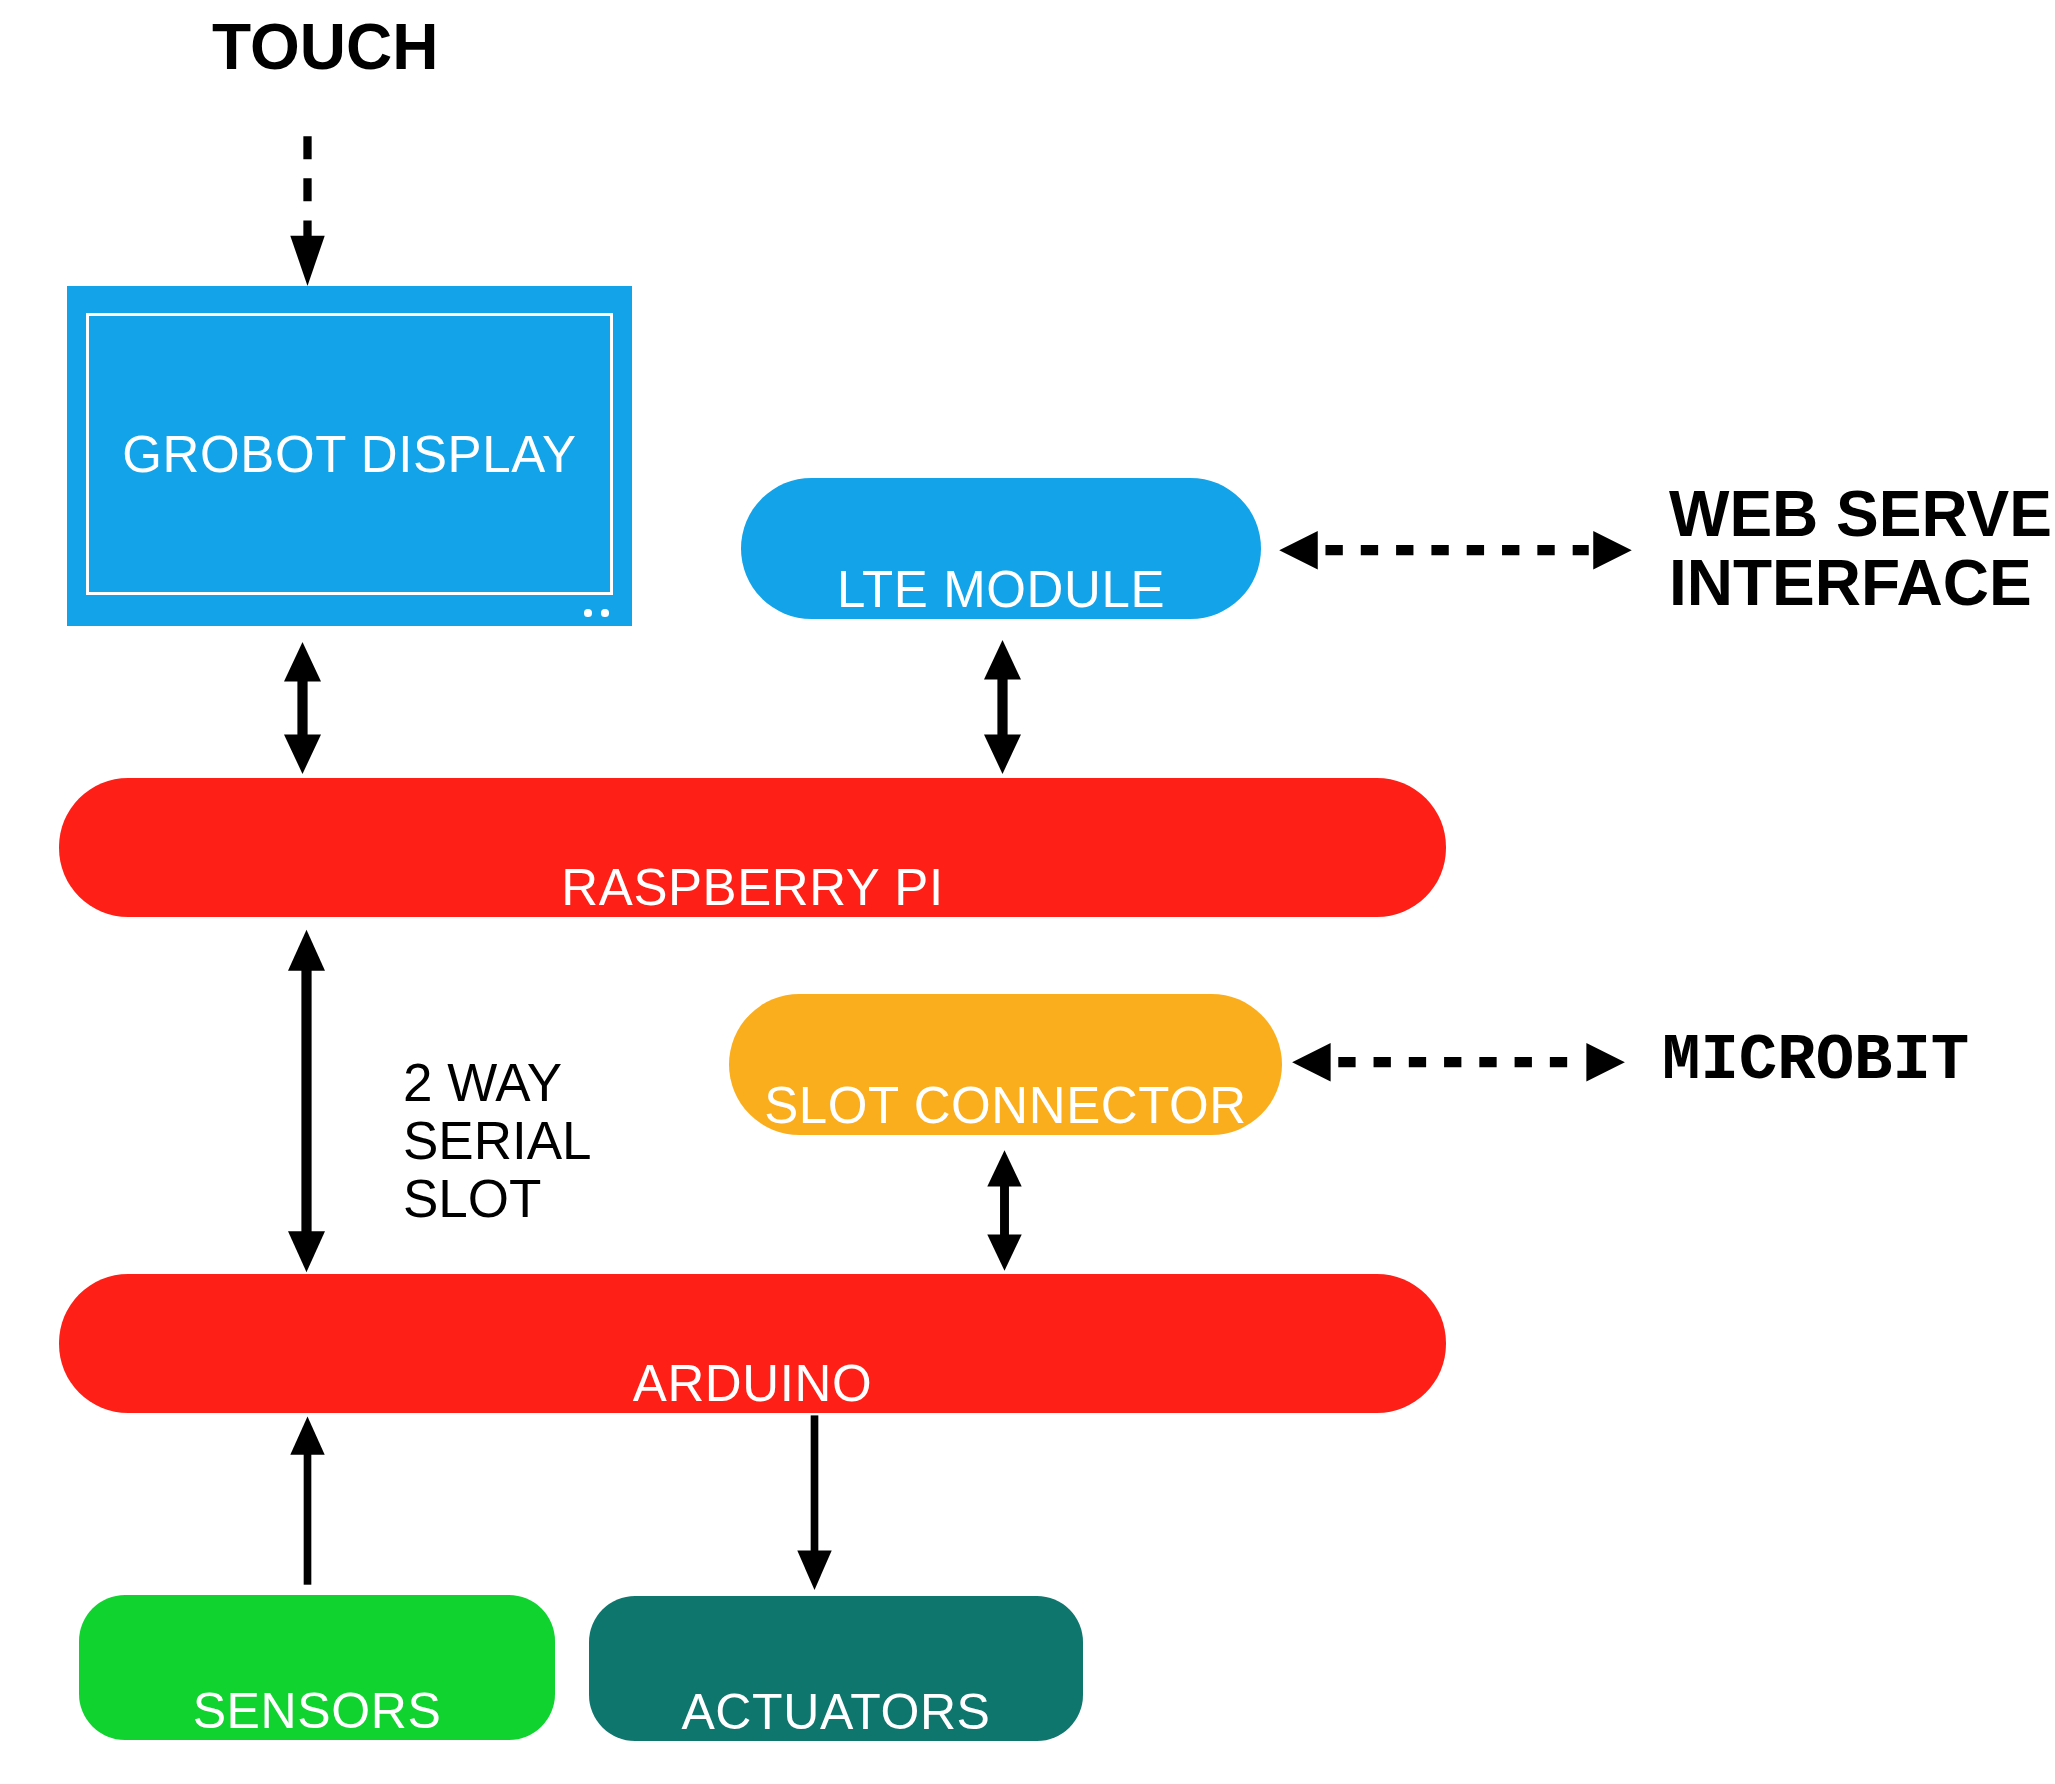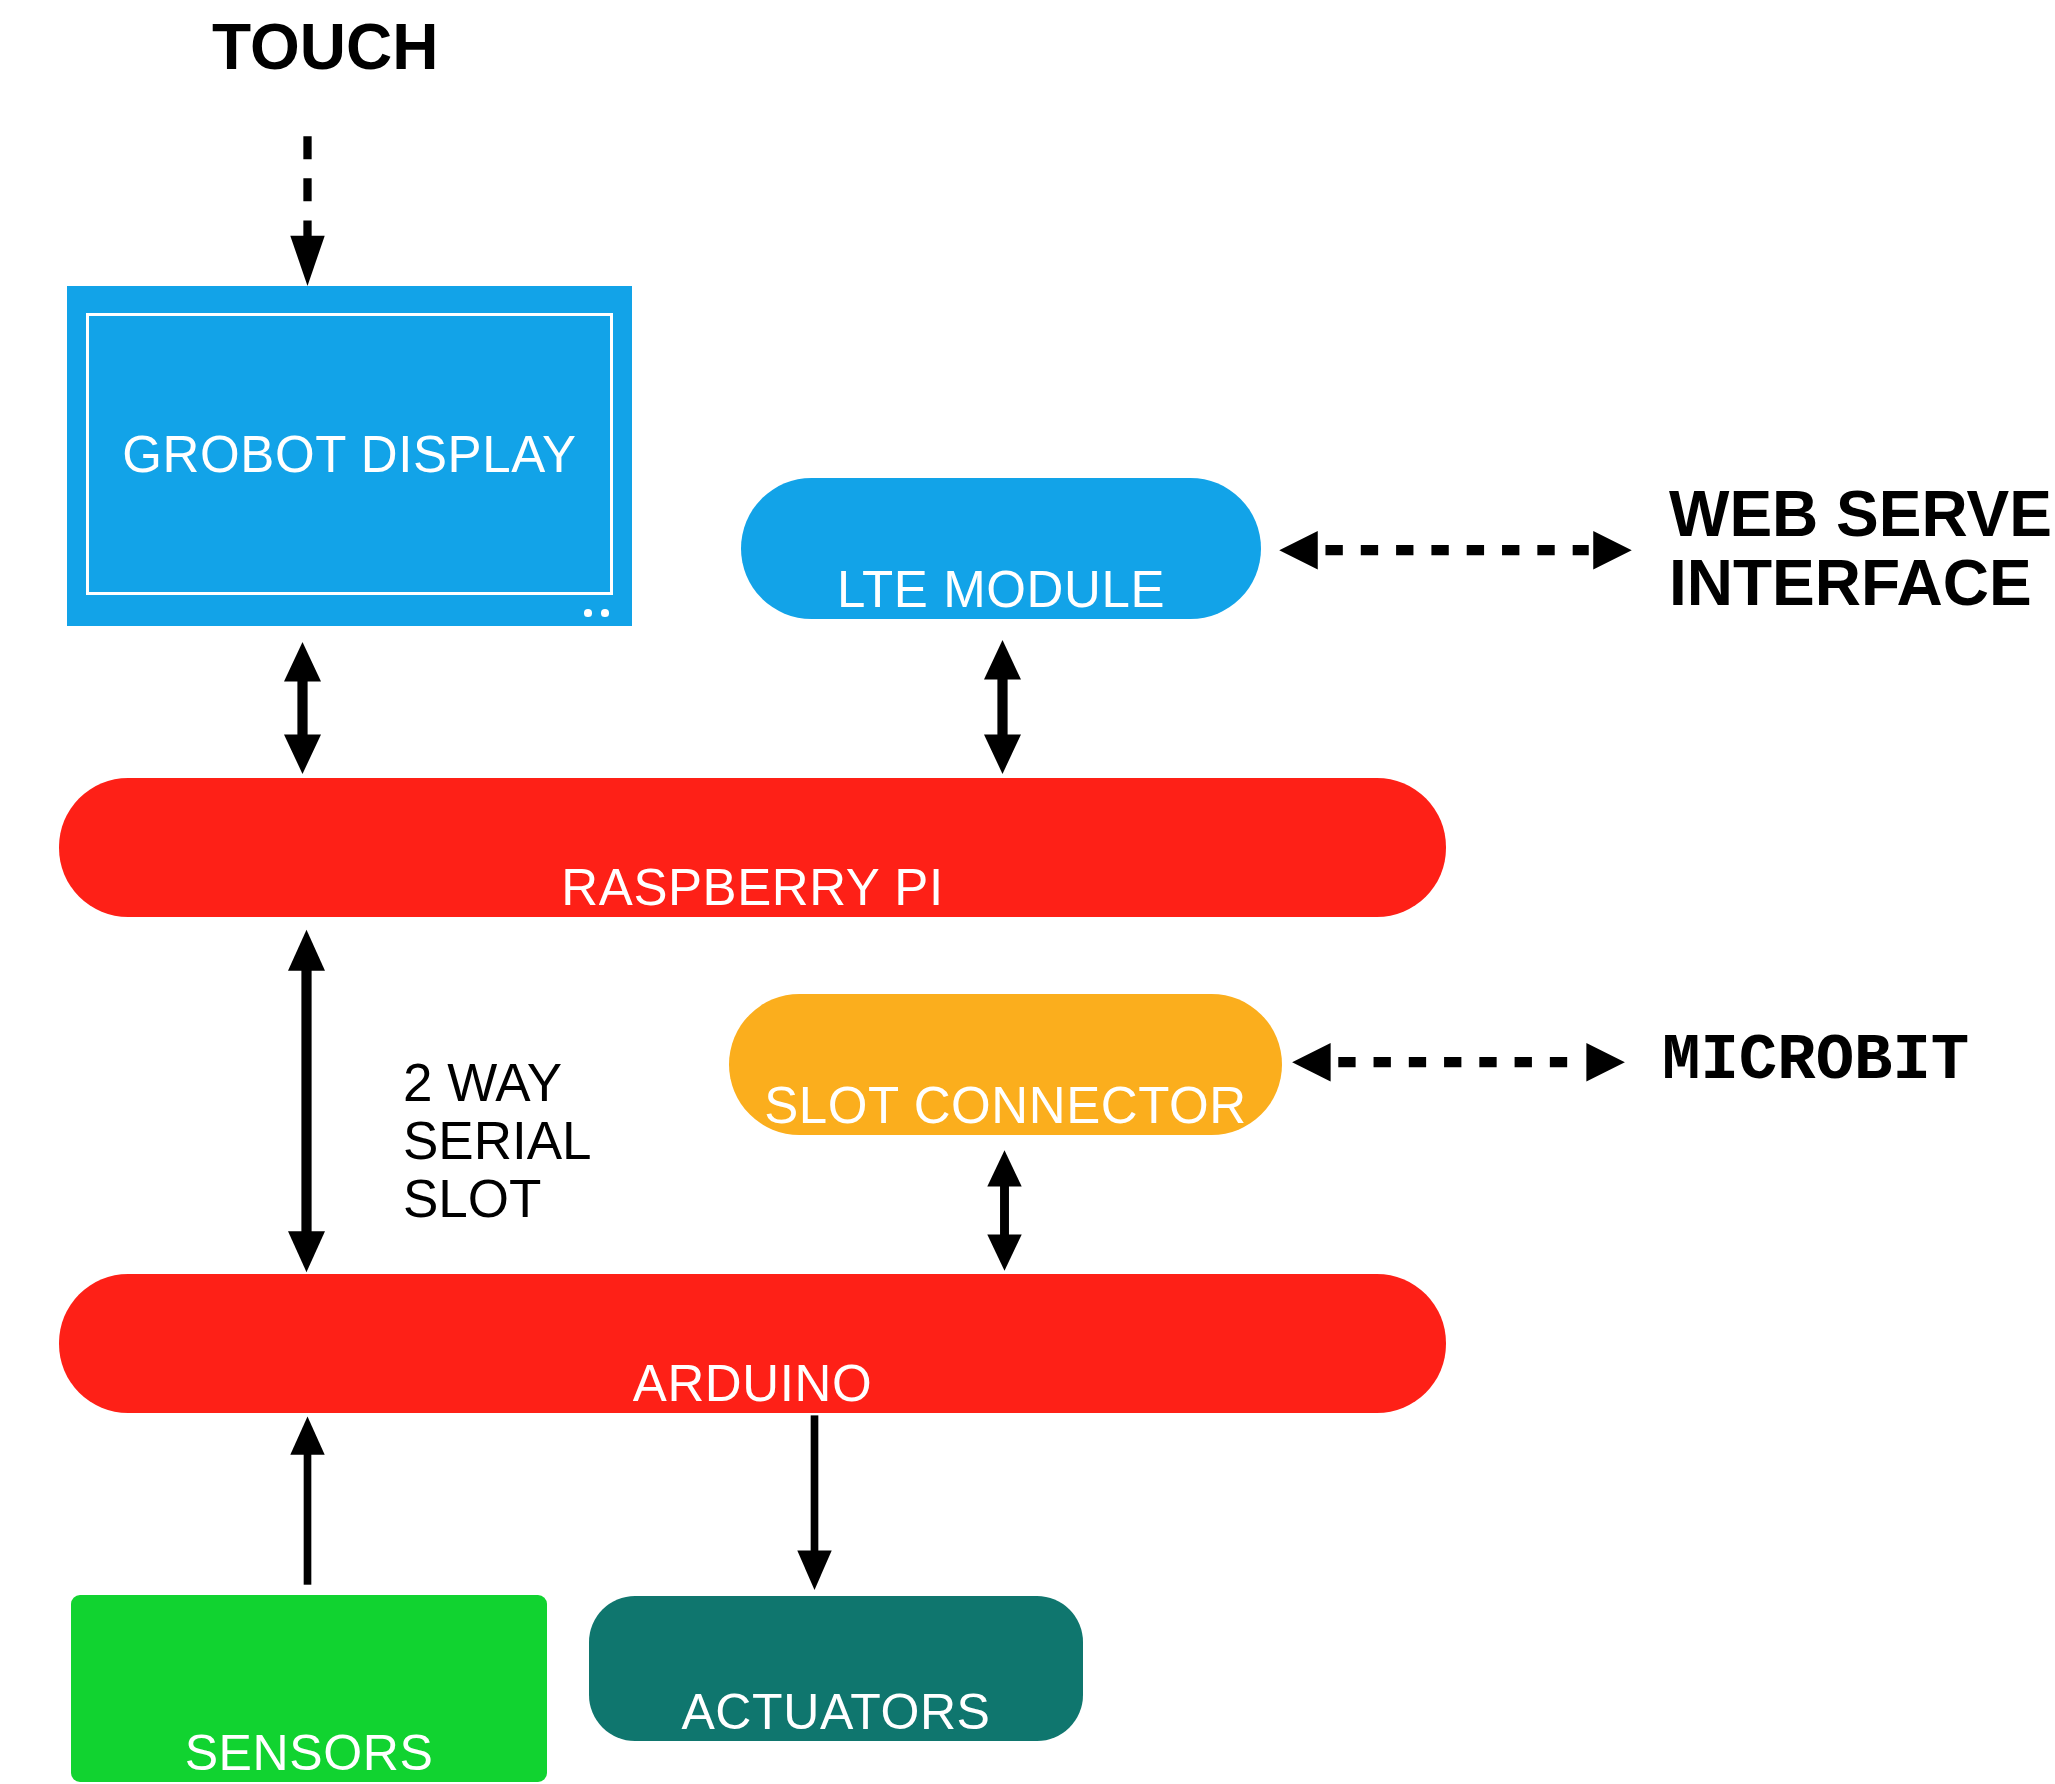--- a/index.html
+++ b/index.html
@@ -162,21 +162,21 @@
   <svg class="arrow" style="left:282px; top:1413px;" width="51" height="177" viewBox="0 0 80 275">
     <polygon points="40,4 13,64 67,64" fill="#000"></polygon>
     <rect x="34" y="58" width="12" height="210" fill="#000"></rect>
   </svg>
 
   <svg class="arrow" style="left:789px; top:1415px;" width="51" height="178" viewBox="0 0 80 278">
     <rect x="34" y="0" width="12" height="218" fill="#000"></rect>
     <polygon points="40,274 13,212 67,212" fill="#000"></polygon>
   </svg>
 
-  <div class="node roundbox" style="left: 71px; top: 1595px; width: 476px; height: 187px; background-color: rgb(17, 211, 48); border-radius: 9px;">
+  <div class="node roundbox" style="left: 79px; top: 1595px; width: 476px; height: 145px; background-color: rgb(17, 211, 48);">
     <span>SENSORS</span>
   </div>
 
   <div class="node roundbox" style="left: 589px; top: 1596px; width: 494px; height: 145px; background-color: #0f766e;">
     <span>ACTUATORS</span>
   </div>
 
 </div>
 
 

